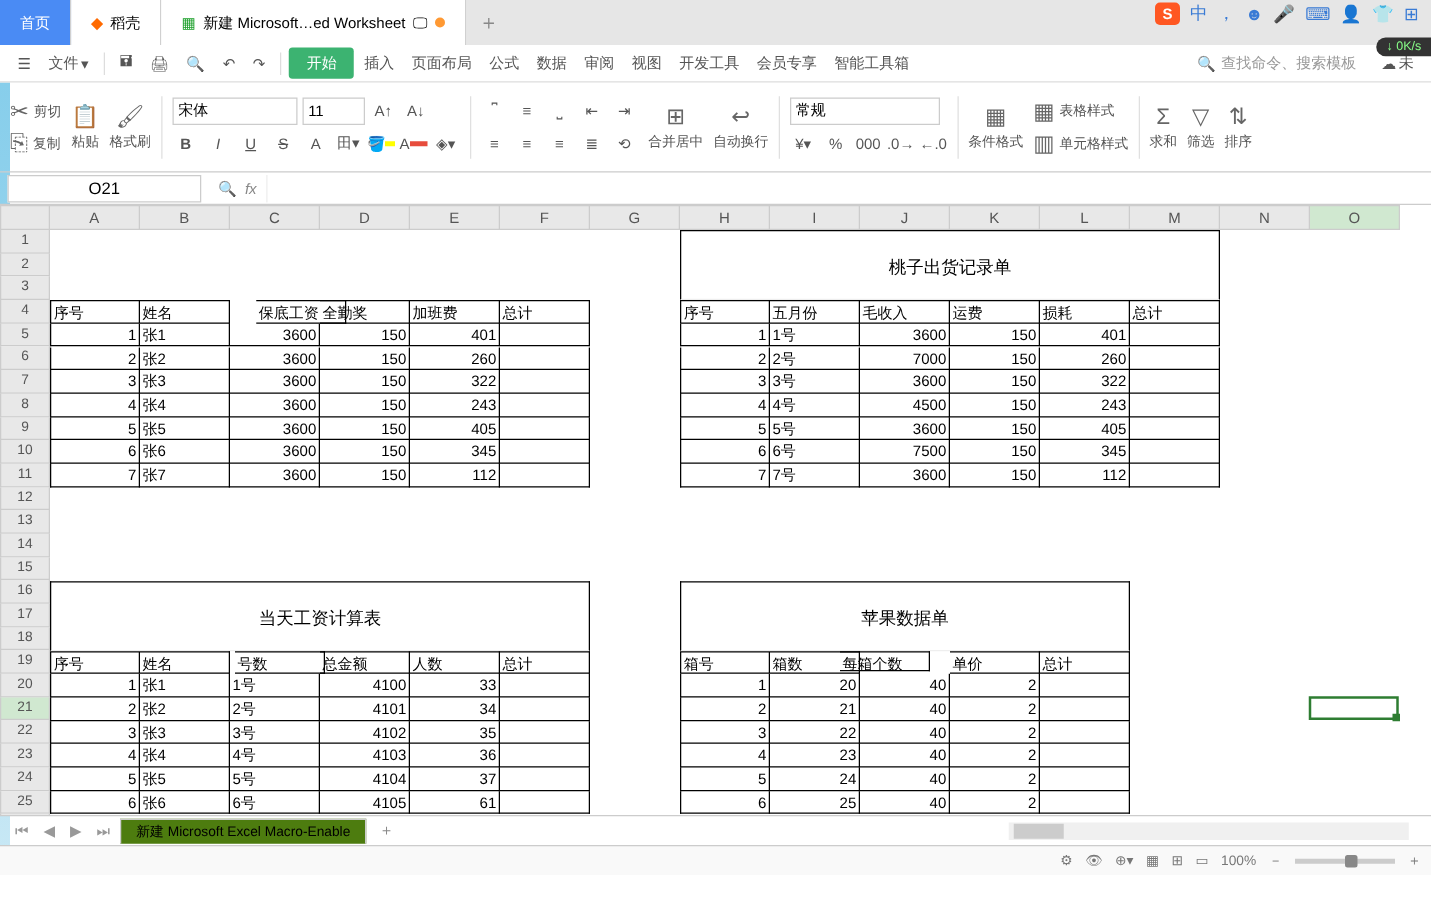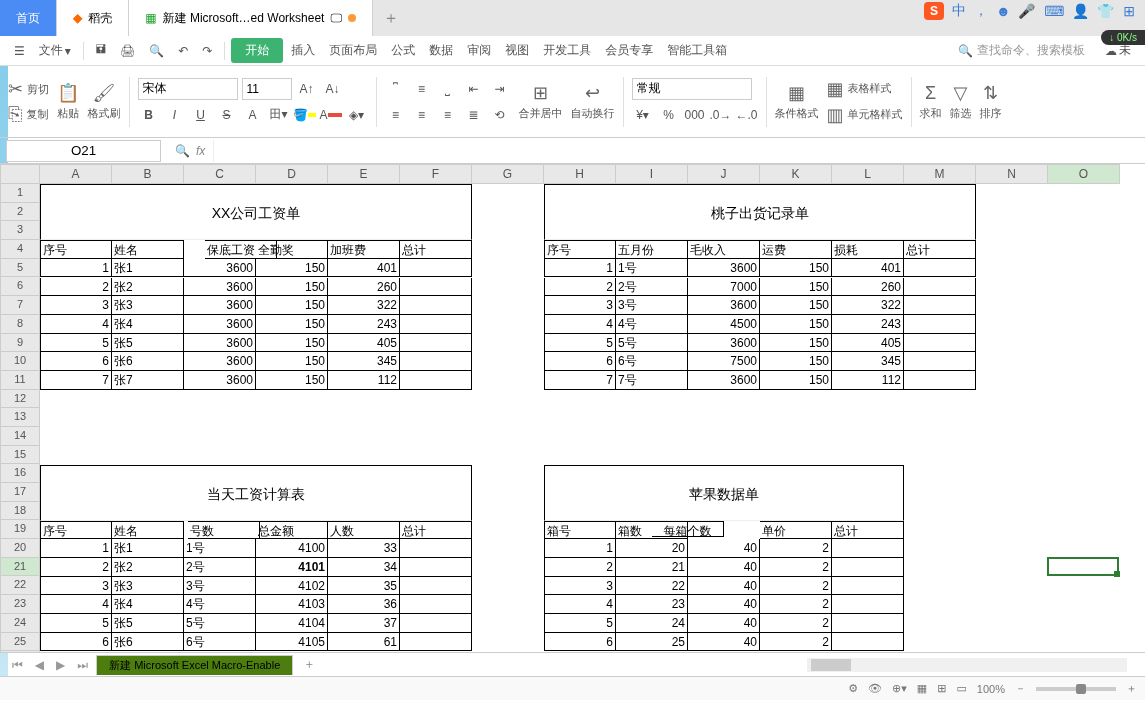--- a/index.html
+++ b/index.html
@@ -302,21 +302,20 @@
       <div class="row-h">19</div>
       <div class="row-h">20</div>
       <div class="row-h sel">21</div>
       <div class="row-h">22</div>
       <div class="row-h">23</div>
       <div class="row-h">24</div>
       <div class="row-h">25</div>
       <div class="row-h">26</div>
     </div>
   <div class="cells" id="cells">
-      <div class="cell ctr b-t b-l b-r" style="left: 0px; top: 0px; width: 432px; height: 56.1px; line-height: 56.1px; font-size: 14px;">XX公司工资单</div>
       <div class="cell b-t b-b b-l b-r" style="left: 0px; top: 56.1px; width: 72px; height: 18.7px;">序号</div>
       <div class="cell b-t b-b b-r" style="left: 72px; top: 56.1px; width: 72px; height: 18.7px;">姓名</div>
       <div class="cell b-t b-b b-r" style="left: 144px; top: 56.1px; width: 72px; height: 18.7px; margin-left: 21px;">保底工资</div>
       <div class="cell b-t b-b b-r" style="left: 216px; top: 56.1px; width: 72px; height: 18.7px;">全勤奖</div>
       <div class="cell b-t b-b b-r" style="left: 288px; top: 56.1px; width: 72px; height: 18.7px;">加班费</div>
       <div class="cell b-t b-b b-r" style="left: 360px; top: 56.1px; width: 72px; height: 18.7px;">总计</div>
       <div class="cell b-b b-l b-r num" style="left: 0px; top: 74.8px; width: 72px; height: 18.7px;">1</div>
       <div class="cell b-b b-r" style="left: 72px; top: 74.8px; width: 72px; height: 18.7px;">张1</div>
       <div class="cell b-b b-r num" style="left: 144px; top: 74.8px; width: 72px; height: 18.7px;">3600</div>
       <div class="cell b-b b-r num" style="left: 216px; top: 74.8px; width: 72px; height: 18.7px;">150</div>
@@ -416,21 +415,21 @@
       <div class="cell b-t b-b b-r" style="left: 360px; top: 336.6px; width: 72px; height: 18.7px;">总计</div>
       <div class="cell b-b b-l b-r num" style="left: 0px; top: 355.3px; width: 72px; height: 18.7px;">1</div>
       <div class="cell b-b b-r" style="left: 72px; top: 355.3px; width: 72px; height: 18.7px;">张1</div>
       <div class="cell b-b b-r" style="left: 144px; top: 355.3px; width: 72px; height: 18.7px;">1号</div>
       <div class="cell b-b b-r num" style="left: 216px; top: 355.3px; width: 72px; height: 18.7px;">4100</div>
       <div class="cell b-b b-r num" style="left: 288px; top: 355.3px; width: 72px; height: 18.7px;">33</div>
       <div class="cell b-b b-r" style="left: 360px; top: 355.3px; width: 72px; height: 18.7px;"></div>
       <div class="cell b-b b-l b-r num" style="left: 0px; top: 374px; width: 72px; height: 18.7px;">2</div>
       <div class="cell b-b b-r" style="left: 72px; top: 374px; width: 72px; height: 18.7px;">张2</div>
       <div class="cell b-b b-r" style="left: 144px; top: 374px; width: 72px; height: 18.7px;">2号</div>
-      <div class="cell b-b b-r num" style="left: 216px; top: 374px; width: 72px; height: 18.7px; font-weight: bold;">4101</div>
+      <div class="cell b-b b-r num" style="left: 216px; top: 374px; width: 72px; height: 18.7px;">4101</div>
       <div class="cell b-b b-r num" style="left: 288px; top: 374px; width: 72px; height: 18.7px;">34</div>
       <div class="cell b-b b-r" style="left: 360px; top: 374px; width: 72px; height: 18.7px;"></div>
       <div class="cell b-b b-l b-r num" style="left: 0px; top: 392.7px; width: 72px; height: 18.7px;">3</div>
       <div class="cell b-b b-r" style="left: 72px; top: 392.7px; width: 72px; height: 18.7px;">张3</div>
       <div class="cell b-b b-r" style="left: 144px; top: 392.7px; width: 72px; height: 18.7px;">3号</div>
       <div class="cell b-b b-r num" style="left: 216px; top: 392.7px; width: 72px; height: 18.7px;">4102</div>
       <div class="cell b-b b-r num" style="left: 288px; top: 392.7px; width: 72px; height: 18.7px;">35</div>
       <div class="cell b-b b-r" style="left: 360px; top: 392.7px; width: 72px; height: 18.7px;"></div>
       <div class="cell b-b b-l b-r num" style="left: 0px; top: 411.4px; width: 72px; height: 18.7px;">4</div>
       <div class="cell b-b b-r" style="left: 72px; top: 411.4px; width: 72px; height: 18.7px;">张4</div>
@@ -452,21 +451,21 @@
       <div class="cell b-b b-r" style="left: 360px; top: 448.8px; width: 72px; height: 18.7px;"></div>
       <div class="cell b-b b-l b-r num" style="left: 0px; top: 467.5px; width: 72px; height: 18.7px;">7</div>
       <div class="cell b-b b-r" style="left: 72px; top: 467.5px; width: 72px; height: 18.7px;">张7</div>
       <div class="cell b-b b-r" style="left: 144px; top: 467.5px; width: 72px; height: 18.7px;">7号</div>
       <div class="cell b-b b-r num" style="left: 216px; top: 467.5px; width: 72px; height: 18.7px;">4106</div>
       <div class="cell b-b b-r num" style="left: 288px; top: 467.5px; width: 72px; height: 18.7px;">39</div>
       <div class="cell b-b b-r" style="left: 360px; top: 467.5px; width: 72px; height: 18.7px;"></div>
       <div class="cell ctr b-t b-l b-r" style="left: 504px; top: 280.5px; width: 360px; height: 56.1px; line-height: 56.1px; font-size: 14px;">苹果数据单</div>
       <div class="cell b-t b-b b-l b-r" style="left: 504px; top: 336.6px; width: 72px; height: 18.7px;">箱号</div>
       <div class="cell b-t b-b b-r" style="left: 576px; top: 336.6px; width: 72px; height: 18.7px;">箱数</div>
-      <div class="cell b-t b-b b-r" style="left: 612px; top: 336.6px; width: 72px; height: 16px; text-align: center;">每箱个数</div>
+      <div class="cell b-t b-b b-r" style="left: 632px; top: 336.6px; width: 72px; height: 16px;">每箱个数</div>
       <div class="cell b-t b-b b-r" style="left: 720px; top: 336.6px; width: 72px; height: 18.7px;">单价</div>
       <div class="cell b-t b-b b-r" style="left: 792px; top: 336.6px; width: 72px; height: 18.7px;">总计</div>
       <div class="cell b-b b-l b-r num" style="left: 504px; top: 355.3px; width: 72px; height: 18.7px;">1</div>
       <div class="cell b-b b-r num" style="left: 576px; top: 355.3px; width: 72px; height: 18.7px;">20</div>
       <div class="cell b-b b-r num" style="left: 648px; top: 355.3px; width: 72px; height: 18.7px;">40</div>
       <div class="cell b-b b-r num" style="left: 720px; top: 355.3px; width: 72px; height: 18.7px;">2</div>
       <div class="cell b-b b-r" style="left: 792px; top: 355.3px; width: 72px; height: 18.7px;"></div>
       <div class="cell b-b b-l b-r num" style="left: 504px; top: 374px; width: 72px; height: 18.7px;">2</div>
       <div class="cell b-b b-r num" style="left: 576px; top: 374px; width: 72px; height: 18.7px;">21</div>
       <div class="cell b-b b-r num" style="left: 648px; top: 374px; width: 72px; height: 18.7px;">40</div>

